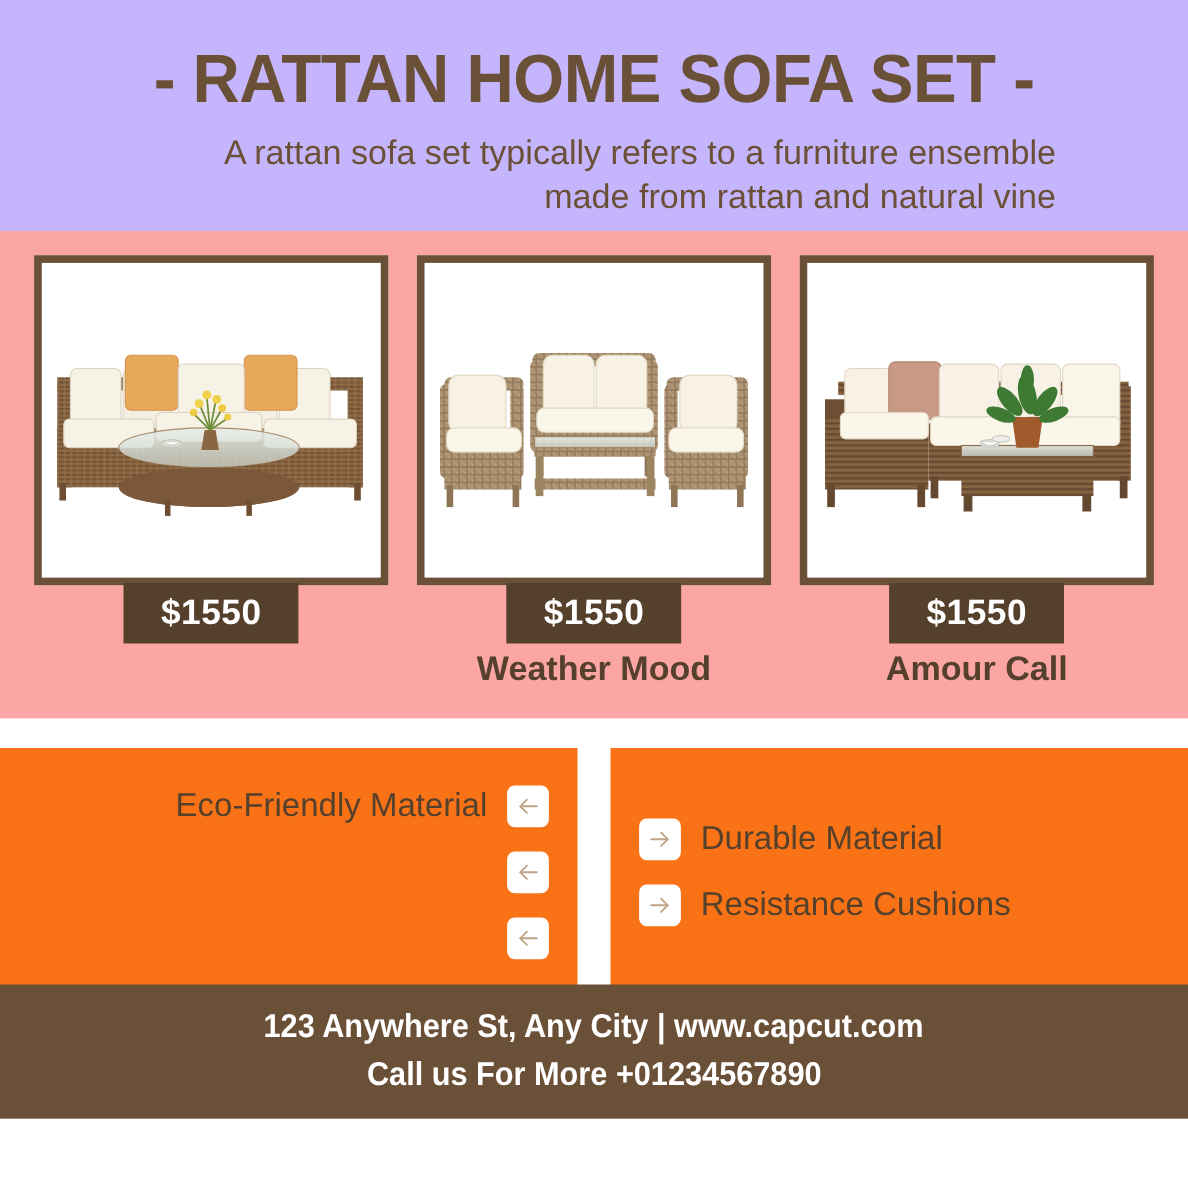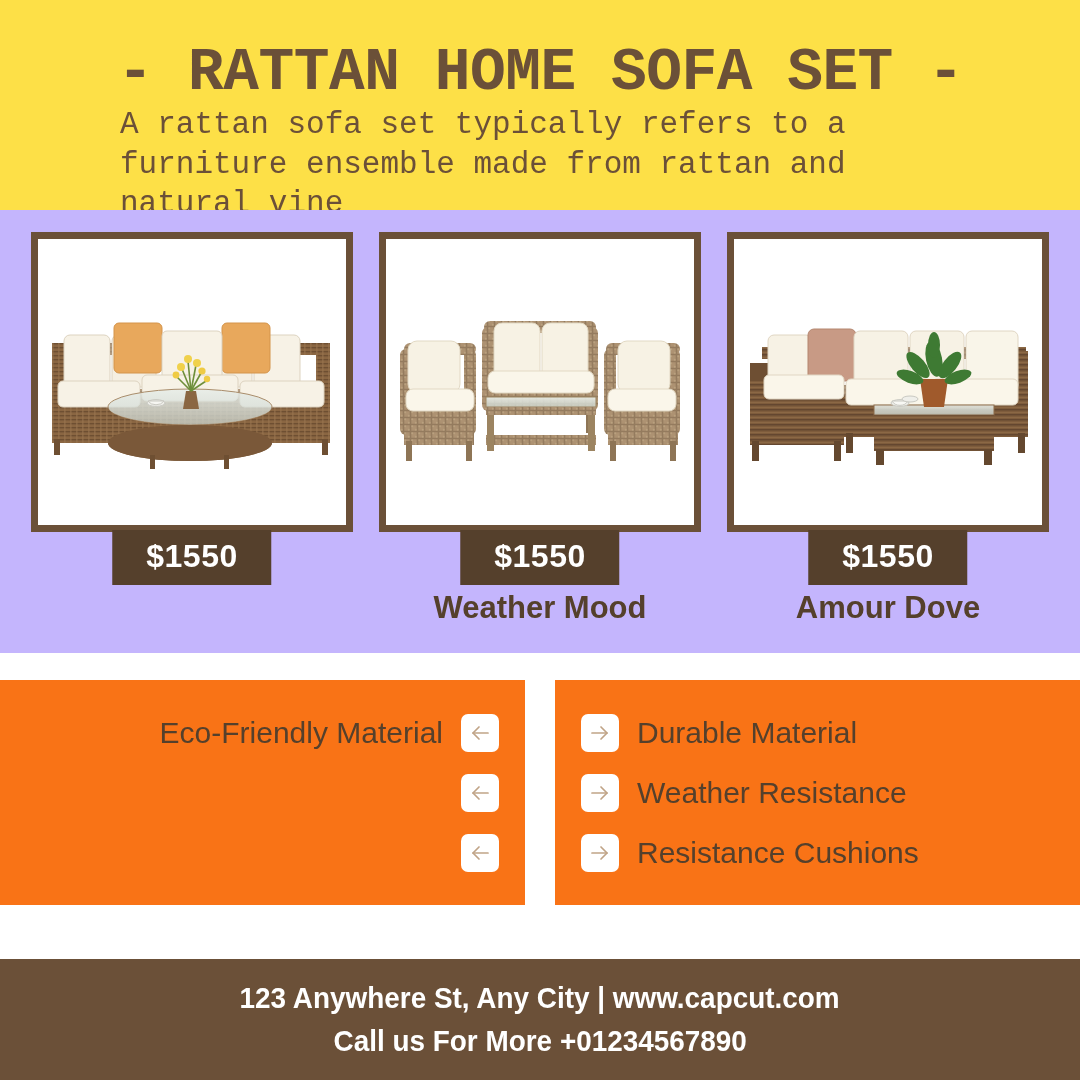--- a/index.html
+++ b/index.html
@@ -7,52 +7,52 @@
   body {
     background:#ffffff;
     font-family:"Liberation Sans", sans-serif;
     position:relative;
     overflow:hidden;
   }
 
   
   #header {
     height:210px;
-    background:#fde047;
+    background:#c4b5fd;
     display:flex;
     flex-direction:column;
     align-items:center;
     justify-content:flex-start;
     padding-top:40px;
-    font-family:Liberation Mono, monospace;
   }
   #title {
     font-size:62px;
     font-weight:bold;
     letter-spacing:-0.5px;
     color:#6B5038;
     line-height:1.05;
     white-space:nowrap;
     transform:scaleX(0.96);
   }
   #subtitle {
+    margin-top:14px;
     font-size:31px;
     font-weight:500;
     color:#6B5038;
     line-height:1.28;
-    text-align:left;
+    text-align:right;
     max-width:840px;
   }
 
   
   #products-band {
     position:absolute;
     left:0; top:210px;
     width:1080px; height:443px;
-    background:#c4b5fd;
+    background:#fca5a5;
   }
   #product-grid {
     position:absolute;
     left:31px; top:22px;
     width:1018px;
     display:flex;
     justify-content:space-between;
   }
   .product-card {
     width:322px;
@@ -134,21 +134,21 @@
     display:flex;
     align-items:center;
     justify-content:center;
     flex:0 0 auto;
   }
   .arrow-box svg { display:block; }
 
   
   #footer {
     position:absolute;
-    left:0; top:959px;
+    left:0; top:895px;
     width:1080px; height:122px;
     background:#6B5038;
     display:flex;
     flex-direction:column;
     align-items:center;
     justify-content:center;
   }
   .footer-line {
     color:#ffffff;
     font-size:30px;
@@ -357,21 +357,21 @@
               <ellipse cx="200" cy="106" rx="6" ry="13"></ellipse>
             </g>
 
             <ellipse cx="166" cy="164" rx="9" ry="3.4" fill="#EFEFEA" stroke="#C9C9C2"></ellipse>
             <path d="M158 162 a9 8 0 0 0 16 0 z" fill="#F8F8F4" stroke="#C9C9C2"></path>
             <ellipse cx="176" cy="160" rx="8" ry="3" fill="#EFEFEA" stroke="#C9C9C2"></ellipse>
           </svg>
         </div>
       </div>
       <div class="price-badge">$1550</div>
-      <div class="product-name">Amour Dove</div>
+      <div class="product-name">Amour Call</div>
     </div>
 
   </div>
 </div>
 
 <div id="features">
 
   <div class="feature-panel" id="panel-left">
     <div class="feature-row">
       <span class="feature-label">Eco-Friendly Material</span>
@@ -410,29 +410,20 @@
       </span>
       <span class="feature-label">Durable Material</span>
     </div>
     <div class="feature-row">
       <span class="arrow-box">
         <svg width="24" height="24" viewBox="0 0 24 24" fill="none" stroke="#C0A487" stroke-width="1.7" stroke-linecap="round" stroke-linejoin="round">
             <path d="M4 12h15"></path>
             <path d="M13 6l6 6-6 6"></path>
           </svg>
       </span>
-      <span class="feature-label">Weather Resistance</span>
-    </div>
-    <div class="feature-row">
-      <span class="arrow-box">
-        <svg width="24" height="24" viewBox="0 0 24 24" fill="none" stroke="#C0A487" stroke-width="1.7" stroke-linecap="round" stroke-linejoin="round">
-            <path d="M4 12h15"></path>
-            <path d="M13 6l6 6-6 6"></path>
-          </svg>
-      </span>
       <span class="feature-label">Resistance Cushions</span>
     </div>
   </div>
 
 </div>
 
 <div id="footer">
   <div class="footer-line">123 Anywhere St, Any City | www.capcut.com</div>
   <div class="footer-line">Call us For More +01234567890</div>
 </div>

